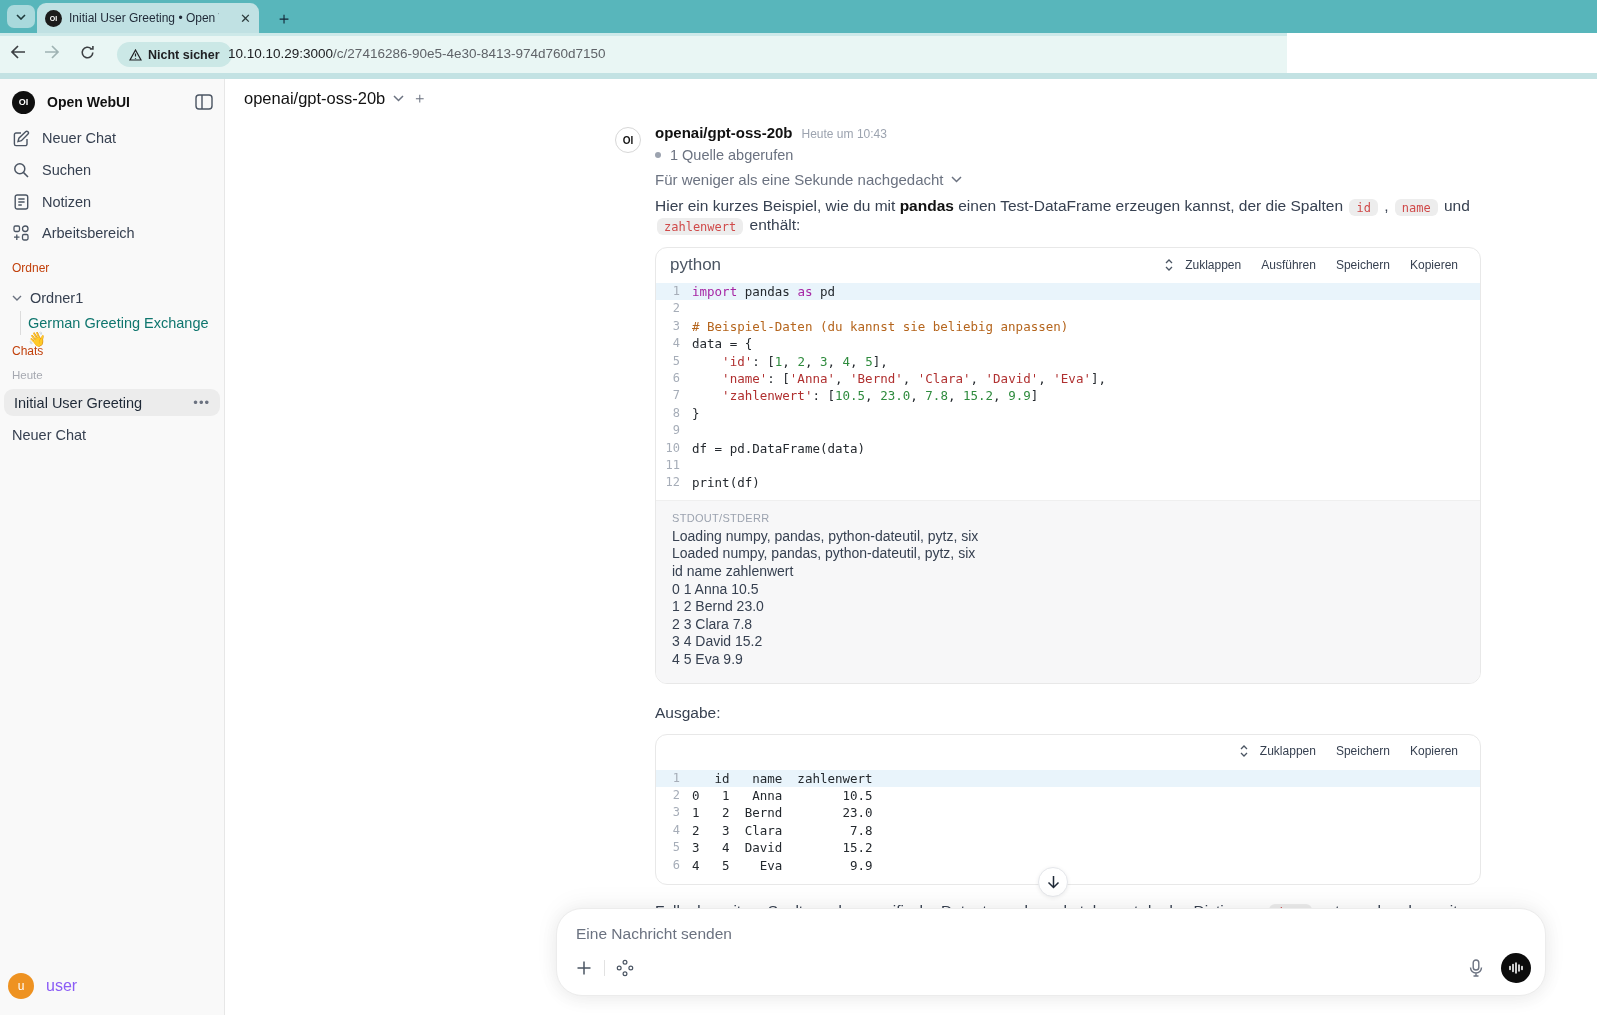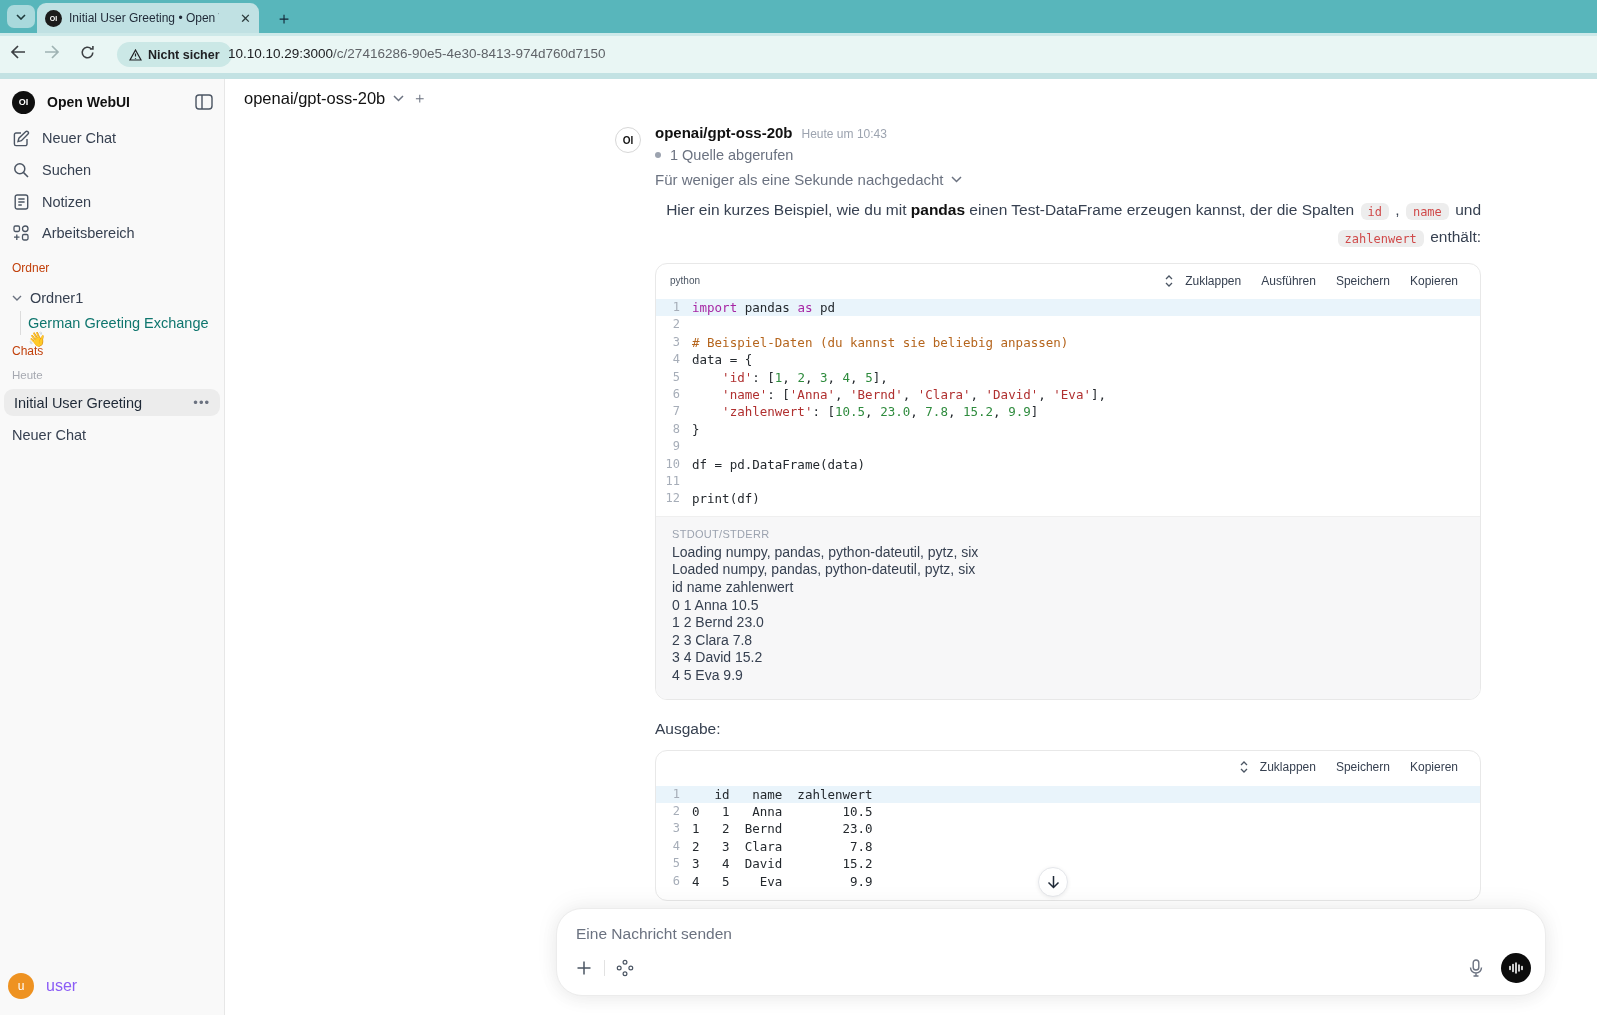--- a/index.html
+++ b/index.html
@@ -8,21 +8,21 @@
   .abs { position:absolute; }
 
   
   .tabstrip { left:0; top:0; width:1597px; height:33px; background:#58b6bb; }
   .tab-list-btn { left:7px; top:5px; width:28px; height:23px; background:#a9d9dc; border-radius:7px; display:flex; align-items:center; justify-content:center; color:#1f3a3c; font-size:11px; }
   .tab { left:37px; top:3px; width:222px; height:30px; background:#c0e1e3; border-radius:9px 9px 0 0; display:flex; align-items:center; padding:0 8px; gap:7px; }
   .favicon { width:17px; height:17px; border-radius:50%; background:#1b1b1b; color:#fff; font-size:7px; font-weight:bold; display:flex; align-items:center; justify-content:center; flex:0 0 auto; }
   .tab-title { font-size:12px; color:#1f2937; white-space:nowrap; overflow:hidden; width:150px; }
   .tab-close { font-size:13px; color:#2b3a3b; margin-left:auto; }
   .newtab-btn { left:272px; top:6px; width:24px; height:24px; color:#123; font-size:17px; display:flex; align-items:center; justify-content:center; }
-  .toolbar { left:0; top:33px; width:1597px; height:40px; background:#e9f6f4; border-top:3px solid #cde9e9; }
+  .toolbar { left:0; top:33px; width:1287px; height:40px; background:#e9f6f4; border-top:3px solid #cde9e9; }
   .navbtn { position:absolute; top:9px; font-size:16px; color:#3c4043; }
   .addr-chip { position:absolute; left:117px; top:6px; height:25px; background:#cbe8e6; border-radius:13px; display:flex; align-items:center; gap:6px; padding:0 12px; font-size:12.5px; font-weight:bold; color:#202124; }
   .url { position:absolute; left:228px; top:10px; font-size:13.5px; color:#202124; white-space:nowrap; }
   .url .path { color:#5f6368; }
   .under-strip { left:0; top:73px; width:1597px; height:6px; background:#c3e2e3; }
 
   
   .sidebar { left:0; top:79px; width:225px; height:936px; background:#f9f9f9; border-right:1px solid #e7e7e7; }
   .main { left:225px; top:79px; width:1372px; height:820px; background:#fff; }
 
@@ -47,28 +47,28 @@
 
   
   .msg-avatar { position:absolute; left:390px; top:48px; width:26px; height:26px; border-radius:50%; border:1px solid #d7d7d7; background:#fff; color:#111; font-weight:bold; font-size:10px; display:flex; align-items:center; justify-content:center; }
   .msg-body { position:absolute; left:430px; top:45px; width:826px; }
   .msg-head { display:flex; align-items:baseline; gap:9px; }
   .msg-author { font-size:15px; font-weight:700; color:#111; }
   .msg-time { font-size:12px; color:#9ca3af; }
   .src-row { margin-top:6px; display:flex; align-items:center; gap:9px; font-size:14.5px; color:#6b7280; }
   .src-dot { width:6px; height:6px; border-radius:50%; background:#9ca3af; }
   .thought-row { margin-top:8px; display:flex; align-items:center; gap:7px; font-size:15px; color:#6b7280; }
-  .para { margin-top:9px; font-size:15.5px; line-height:25px; color:#374151;text-align:right; }
+  .para { margin-top:9px; font-size:15.5px; line-height:17px; color:#374151; }
   .para strong { color:#111; }
   .ipill { background:#ededed; color:#d04a4a; font-family:"DejaVu Sans Mono",monospace; font-size:12px; padding:1.5px 7px; border-radius:6px; margin:0 2px; }
 
   
   .card { margin-top:12px; border:1px solid #e8e8e8; border-radius:12px; background:#fff; overflow:hidden; }
   .card-head { height:33px; display:flex; align-items:center; padding:0 14px; }
-  .card-lang { font-size:10px; color:#4b5563; }
+  .card-lang { font-size:17px; color:#4b5563; }
   .card-actions { margin-left:auto; display:flex; align-items:center; gap:4px; }
   .card-actions .btn { font-size:12px; color:#374151; padding:0 8px; }
   .collapse-ic { color:#4b5563; font-size:10px; line-height:1; }
   .code-area { padding:2px 0 8px 0; }
   .code-line { display:flex; line-height:17.4px; position:relative; }
   .code-line.hl { background:#e9f4fb; }
   .ln { width:36px; padding-right:12px; text-align:right; color:#a6adb8; font-family:"DejaVu Sans Mono",monospace; font-size:12px; flex:0 0 auto; }
   .fold { position:absolute; left:38px; top:1px; color:#9ca3af; font-size:8px; }
   .codetxt { font-family:"DejaVu Sans Mono",monospace; font-size:12.5px; color:#24292e; white-space:pre; }
   .tok-kw { color:#a626a4; }

